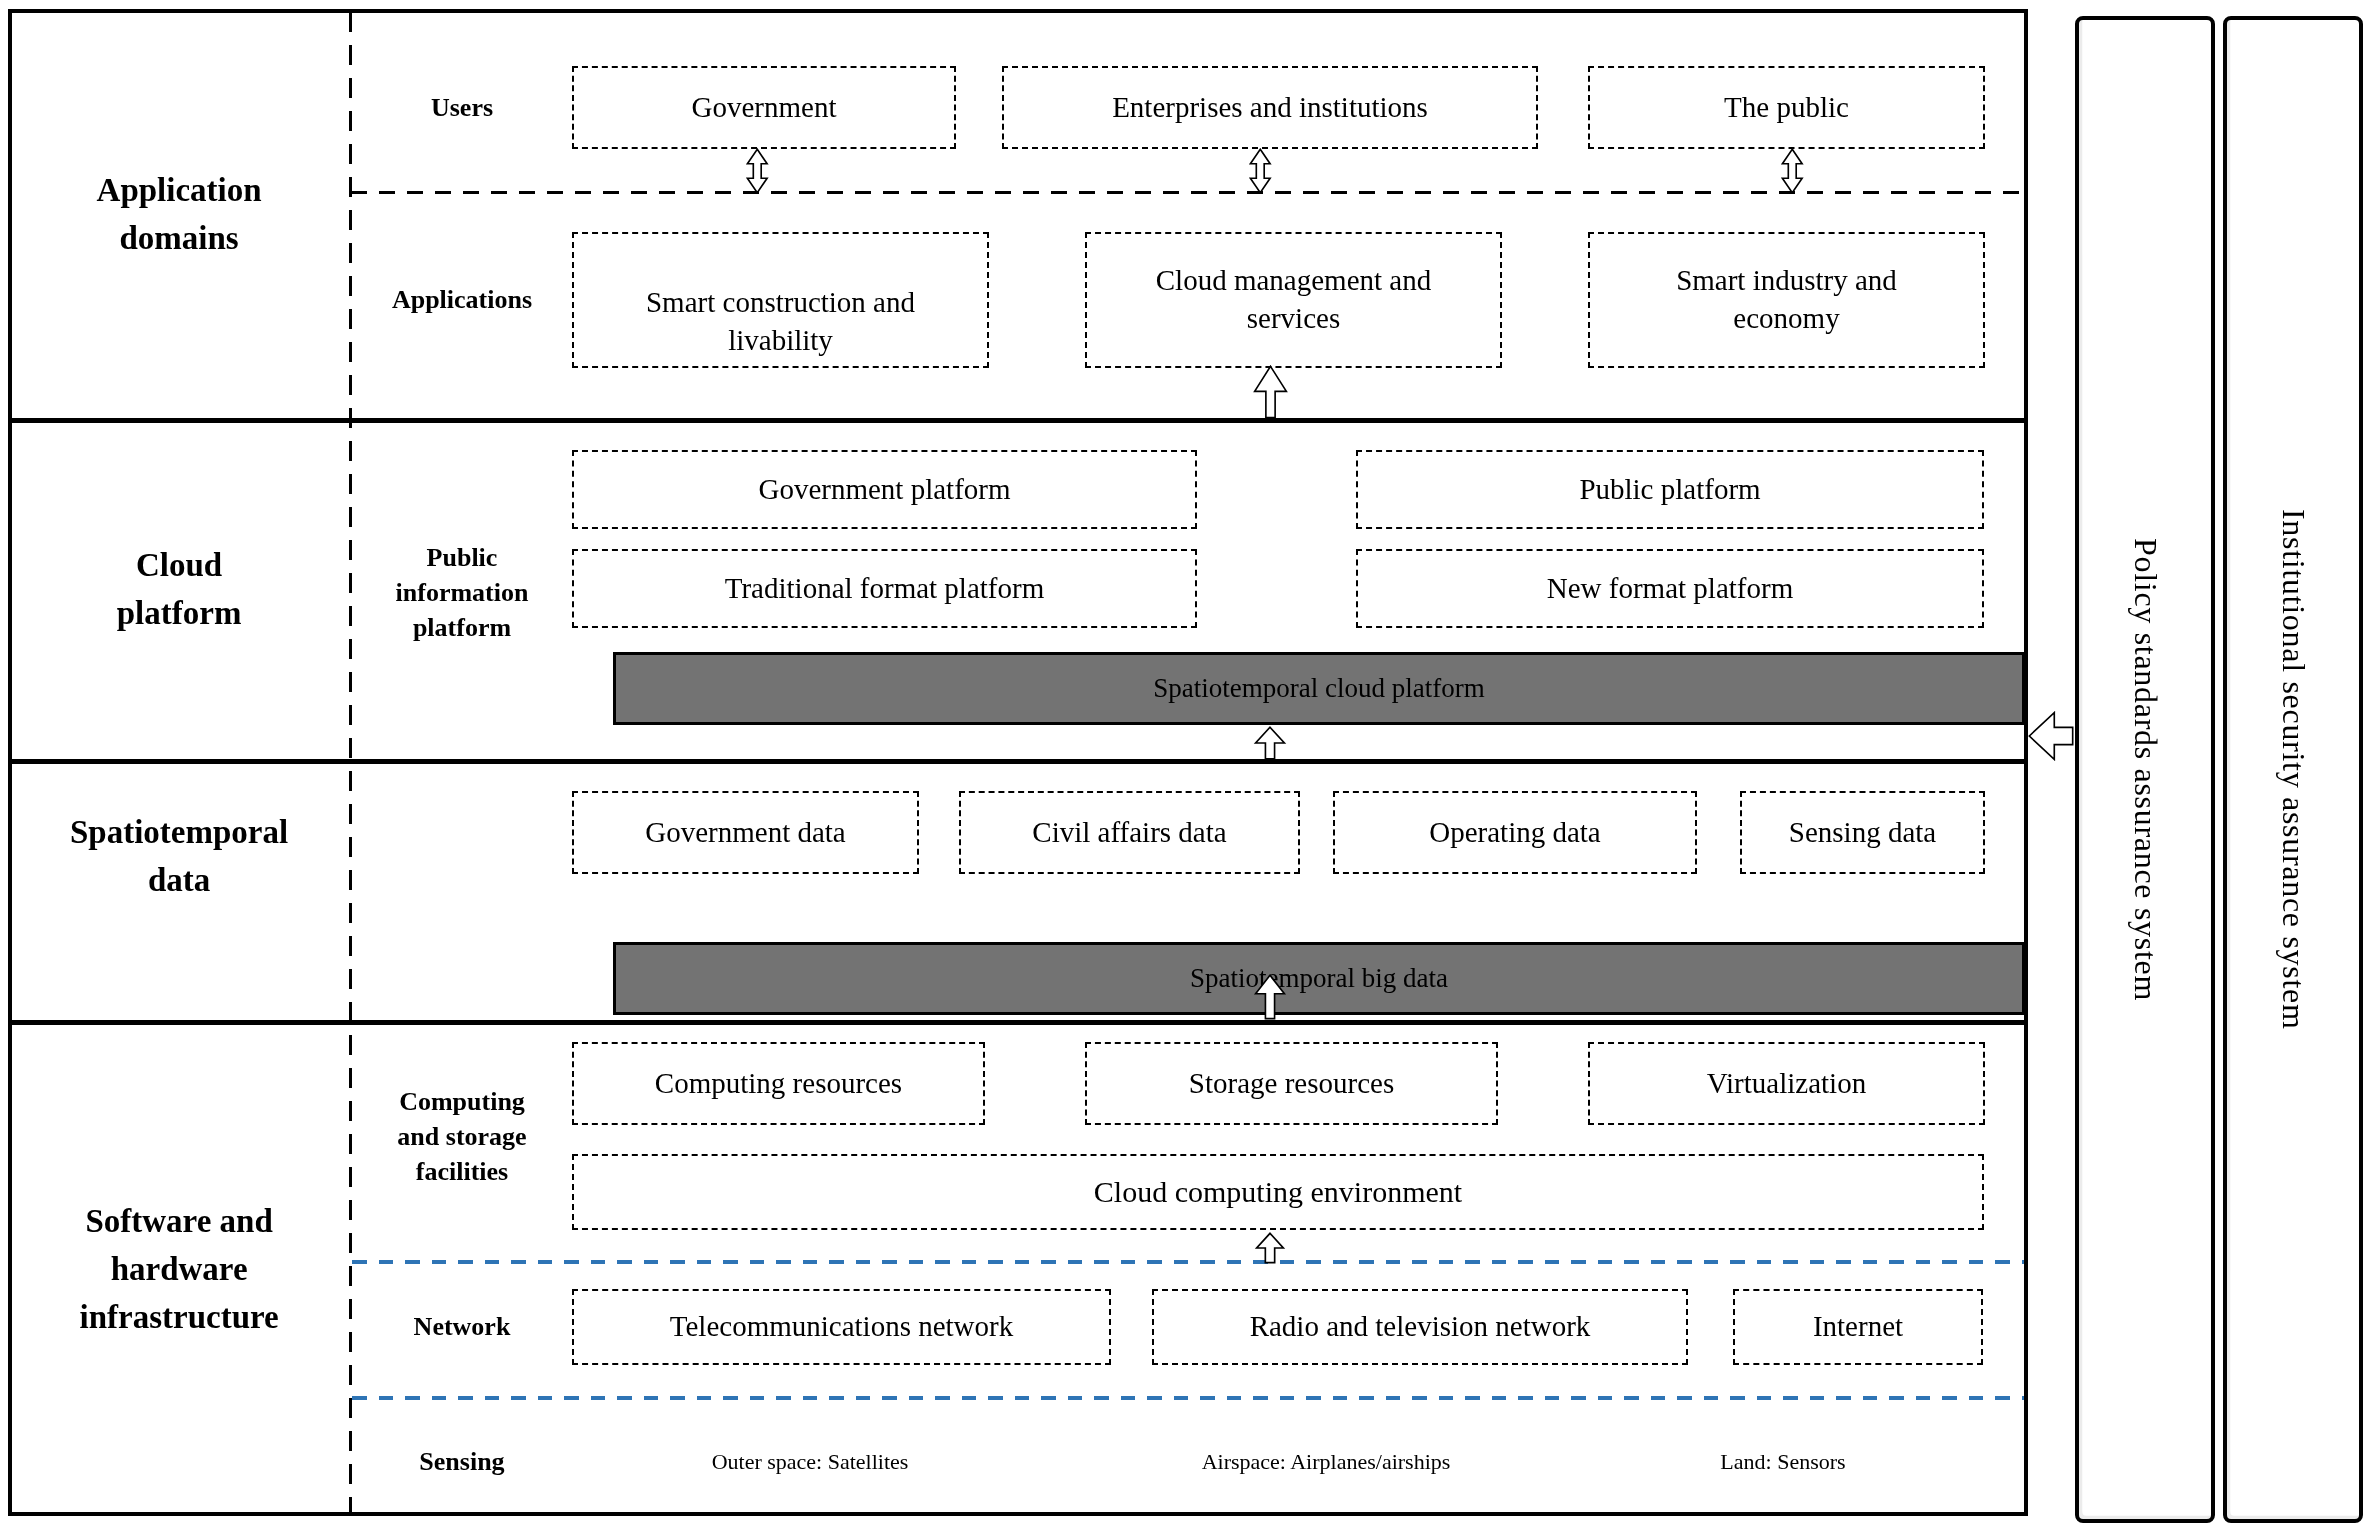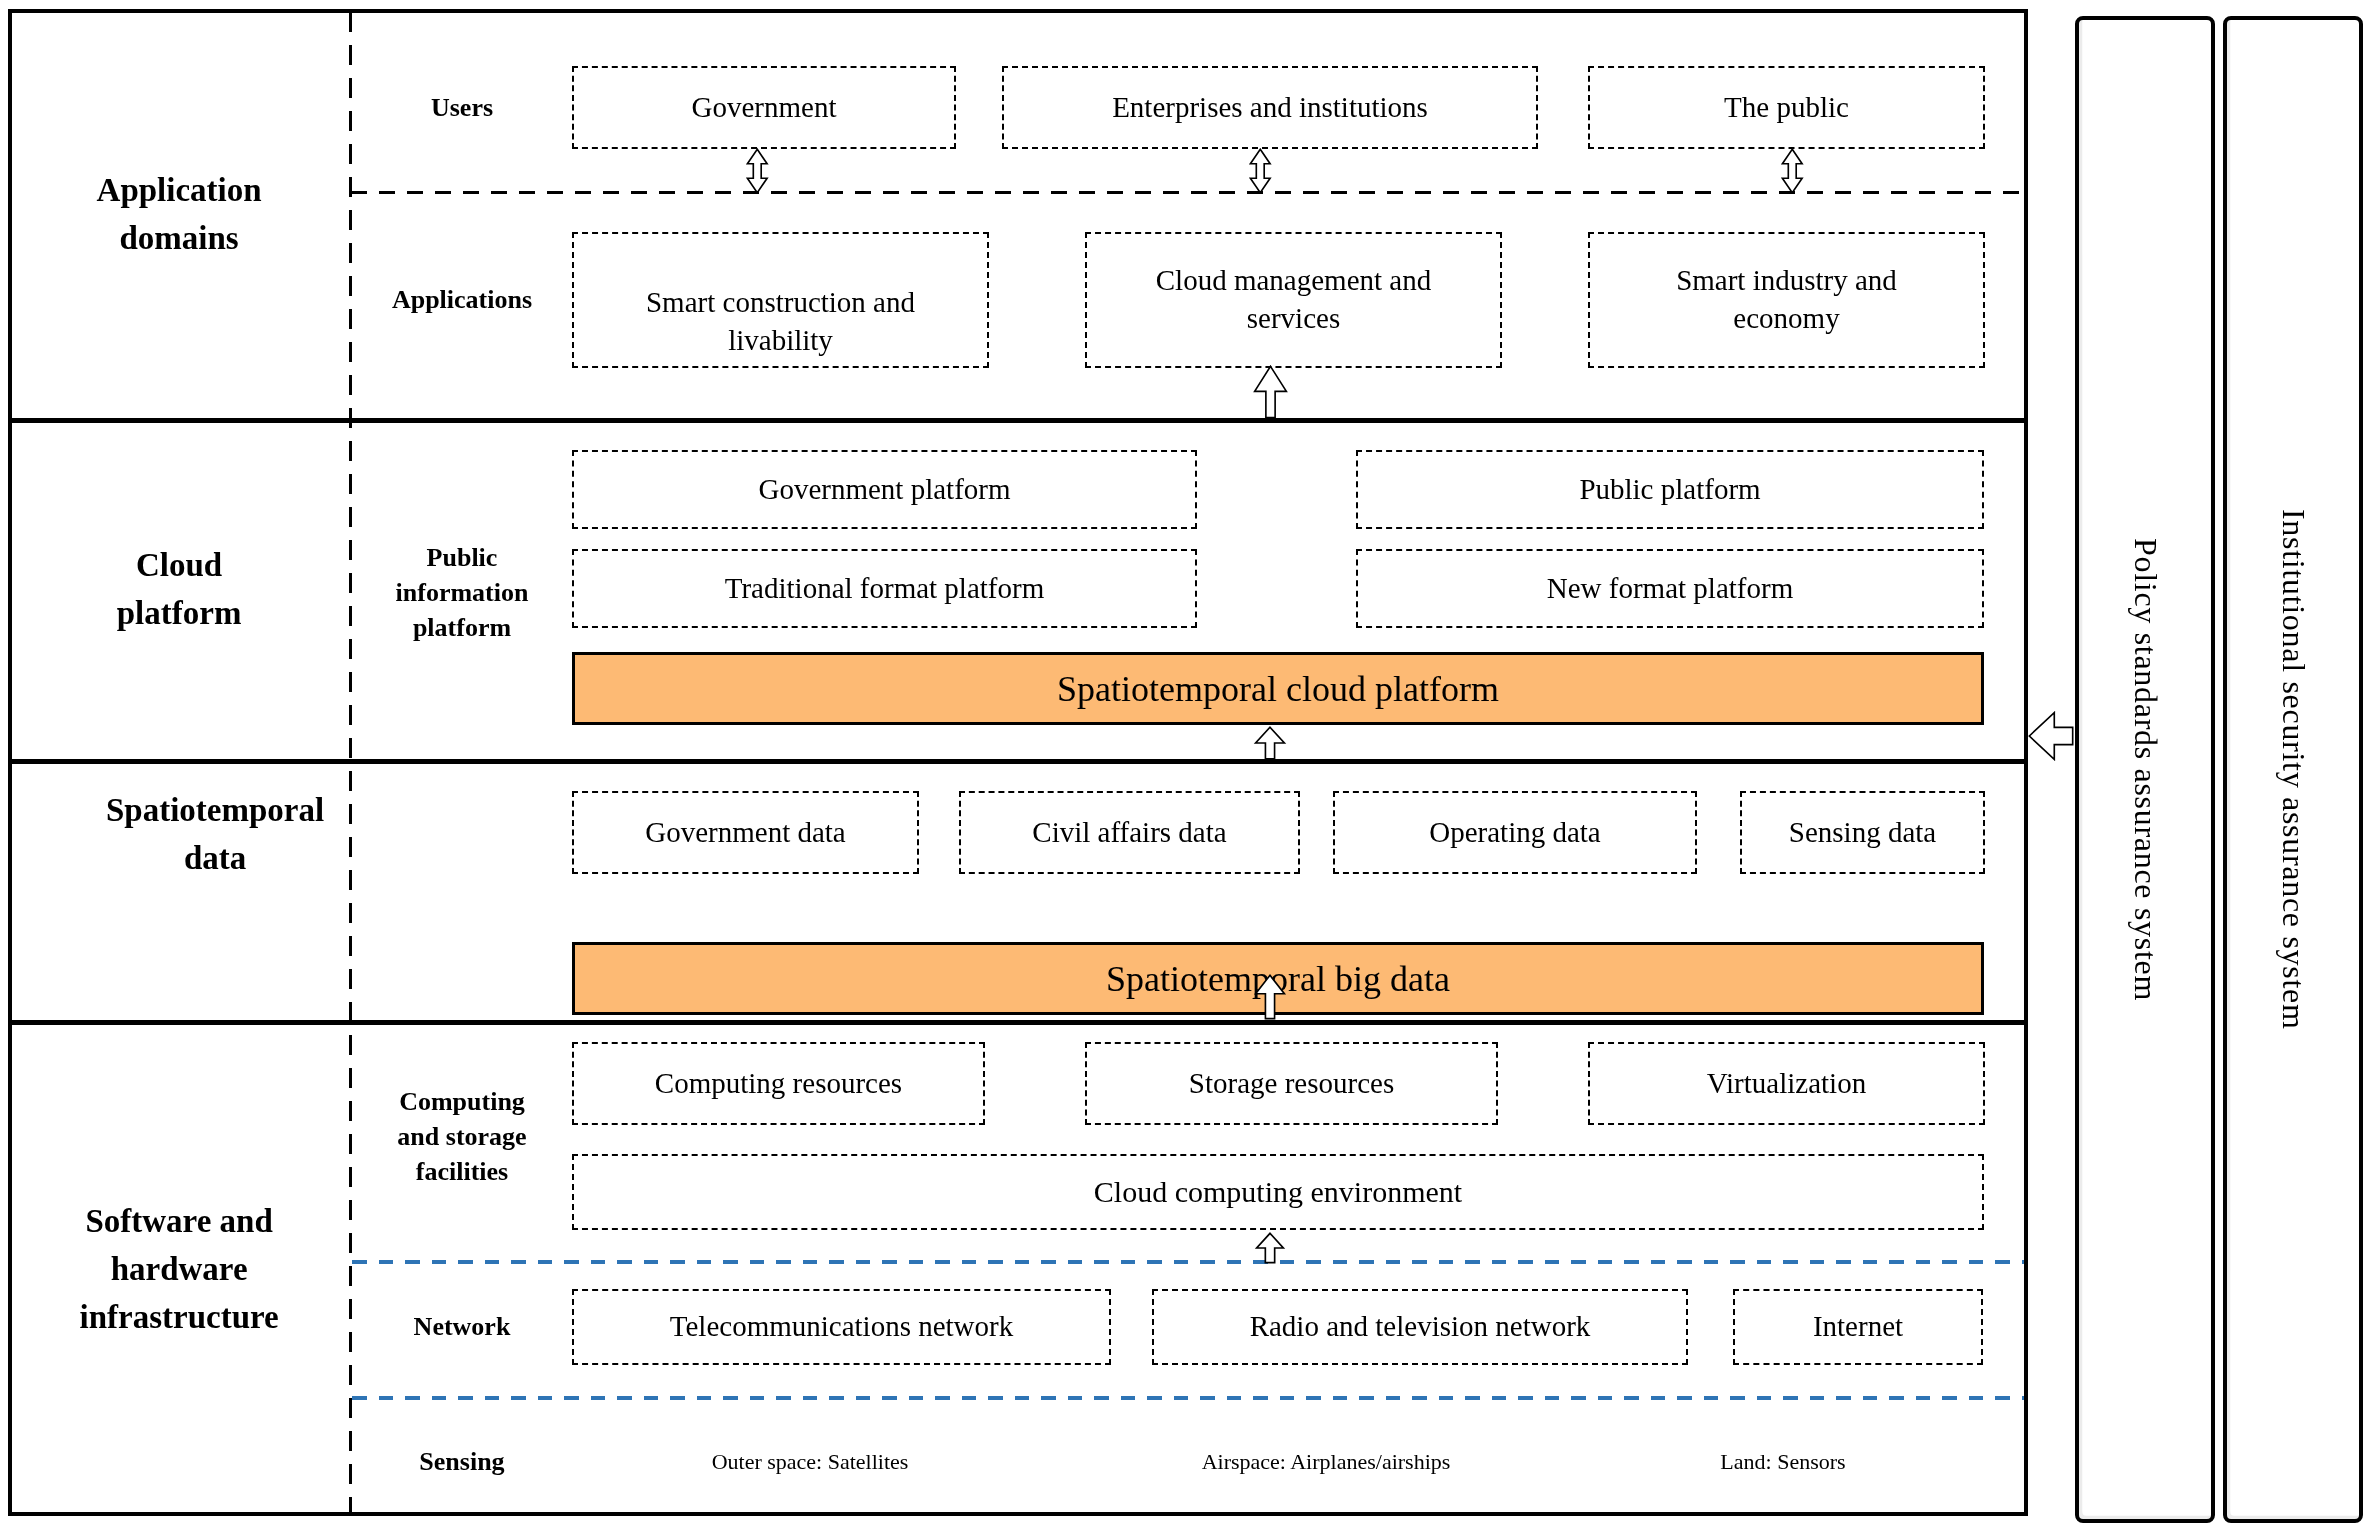--- a/index.html
+++ b/index.html
@@ -18,22 +18,22 @@
   .hdash{height:3.3px;background:repeating-linear-gradient(to right,#000 0 16px,transparent 16px 28px);}
   
   .bluedash{height:4px;background:repeating-linear-gradient(to right,#2e74b5 0 14.6px,transparent 14.6px 26.5px);}
   
   .box{
     border:2.6px dashed #000;display:flex;align-items:center;justify-content:center;
     text-align:center;font-size:29px;line-height:1.3;background:#fff;padding:2.6px 6.6px;
   }
   
   .graybar{
-    border:3.3px solid #000;background:#fdba74;display:flex;align-items:center;justify-content:center;
-    text-align:center;font-size:36px;
+    border:3.3px solid #000;background:#737373;display:flex;align-items:center;justify-content:center;
+    text-align:center;font-size:27px;margin-left:41px;
   }
   
   .widedash{
     border:2.6px dashed #000;display:flex;align-items:center;justify-content:center;
     text-align:center;font-size:30px;background:#fff;
   }
   
   .sec-label{
     display:flex;align-items:center;justify-content:center;text-align:center;
     font-weight:bold;font-size:33px;line-height:1.45;
@@ -76,21 +76,21 @@
 
   <div class="abs bluedash" style="left:352px;top:1260px;width:1672px;"></div>
   <div class="abs bluedash" style="left:352px;top:1396px;width:1672px;"></div>
 
   <div class="abs sec-label" style="left:10.6px;top:13.2px;width:337px;height:404px;">
     <span style="width:218px;">Application domains</span>
   </div>
   <div class="abs sec-label" style="left:10.6px;top:423px;width:337px;height:334px;">
     <span style="width:159px;">Cloud platform</span>
   </div>
-  <div class="abs sec-label" style="left:10.6px;top:738px;width:337px;height:193px;justify-content:flex-end;">
+  <div class="abs sec-label" style="left:10.6px;top:760px;width:337px;height:193px;">
     <span style="width:265px;">Spatiotemporal data</span>
   </div>
   <div class="abs sec-label" style="left:10.6px;top:1025px;width:337px;height:490px;">
     <span style="width:245px;">Software and hardware infrastructure</span>
   </div>
 
   <div class="abs sub-label" style="left:353px;top:63px;width:218px;height:89px;">Users</div>
   <div class="abs sub-label" style="left:353px;top:232px;width:218px;height:136px;">Applications</div>
   <div class="abs sub-label" style="left:353px;top:490px;width:218px;height:205px;">
     <span style="width:192px;">Public information platform</span>

